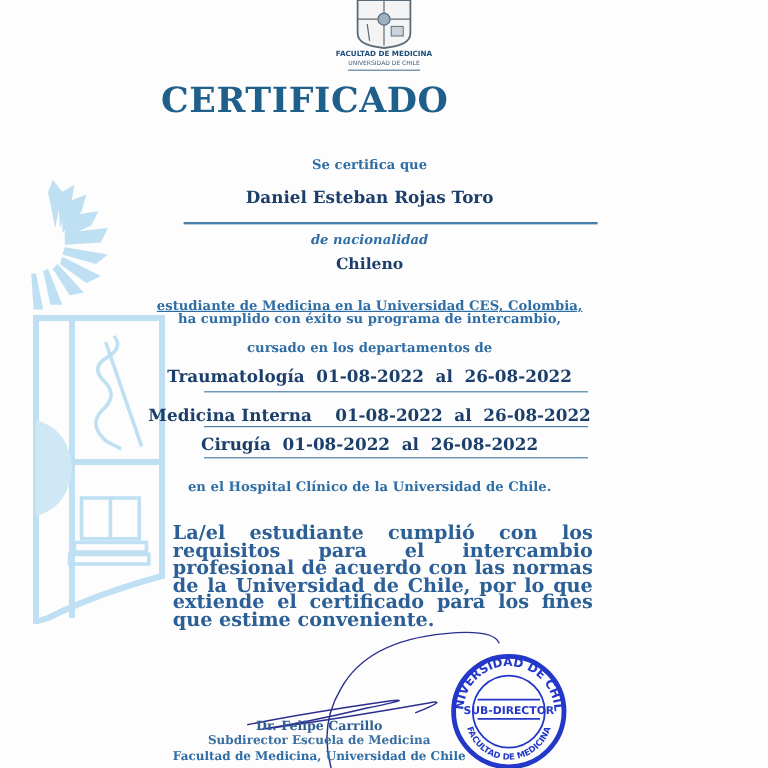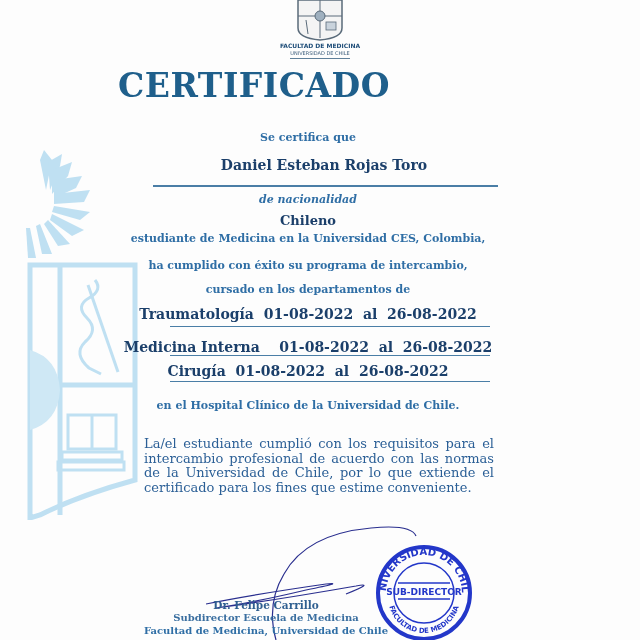--- a/index.html
+++ b/index.html
@@ -3,26 +3,26 @@
 <meta charset="utf-8">
 <style>
   html, body { margin:0; padding:0; }
   body { width:640px; height:640px; background:#fdfdfd; position:relative; overflow:hidden;
          font-family:"DejaVu Serif", serif; }
   .watermark { position:absolute; left:0; top:150px; width:140px; height:370px; }
   .logo { position:absolute; left:284px; top:0; width:72px; height:62px; }
   .logo-title { position:absolute; left:262px; top:42px; width:116px; text-align:center; font-family:"DejaVu Sans", sans-serif; font-weight:bold; font-size:6px; color:#1e4d78; }
   .logo-sub { position:absolute; left:262px; top:50px; width:116px; text-align:center; font-family:"DejaVu Sans", sans-serif; font-size:5px; color:#40617f; }
   .logo-rule { position:absolute; left:290px; top:58px; width:60px; height:1px; background:#5f7f99; }
-  .title { position:absolute; left:0; top:66px; width:508px; text-align:center; font-family:"DejaVu Serif", serif; font-weight:bold; font-size:33px; letter-spacing:0.5px; color:#1f5f8b; }
+  .title { position:absolute; left:0; top:66px; width:508px; text-align:center; font-family:"DejaVu Serif", serif; font-weight:bold; font-size:29px; letter-spacing:0.5px; color:#1f5f8b; }
   .c { position:absolute; left:0; width:616px; text-align:center; font-weight:bold; }
   .small { font-size:11px; color:#2f6ea5; }
   .big { font-size:14px; color:#1b3f6a; }
   .rule { position:absolute; height:2px; background:#4a7ea6; }
-  .para { position:absolute; left:144px; top:437px; width:350px; font-size:13px; color:#2b5f96; font-weight:normal; line-height:14.5px; text-align:justify; text-align-last:left; }
+  .para { position:absolute; left:144px; top:437px; width:350px; font-size:16px; color:#2b5f96; font-weight:bold; line-height:14.5px; text-align:justify; text-align-last:left; }
   .sig-name { position:absolute; left:0; width:532px; text-align:center; font-weight:bold; font-size:10px; color:#3b6fa0; }
   .stamp { position:absolute; left:374px; top:543px; width:100px; height:100px; }
   .signature { position:absolute; left:196px; top:524px; width:250px; height:116px; }
 </style>
 </head>
 <body>
 
 <svg class="watermark" viewBox="0 0 140 370">
   <g fill="#bfe0f2">
     <polygon points="40,10 44,0 52,10 46,40"></polygon>
@@ -62,25 +62,25 @@
   <rect x="42" y="22" width="10" height="8" fill="#c9d3dc" stroke="#5a6b7a" stroke-width="0.8"></rect>
   <line x1="22" y1="20" x2="24" y2="34" stroke="#5a6b7a" stroke-width="1"></line>
 </svg>
 <div class="logo-title">FACULTAD DE MEDICINA</div>
 <div class="logo-sub">UNIVERSIDAD DE CHILE</div>
 <div class="logo-rule"></div>
 
 <div class="title">CERTIFICADO</div>
 
 <div class="c small" style="top:131px;">Se certifica que</div>
-<div class="c big" style="top:157px;padding-left:16px;">Daniel Esteban Rojas Toro</div>
+<div class="c big" style="top:157px;">Daniel Esteban Rojas Toro</div>
 <div class="rule" style="left:153px; top:185px; width:345px;"></div>
 <div class="c small" style="top:193px;font-style:italic;">de nacionalidad</div>
 <div class="c big" style="top:213px; font-size:13px;">Chileno</div>
-<div class="c small" style="top:232px;">estudiante de Medicina en la Universidad CES, Colombia,</div>
+<div class="c small" style="top:248px;text-decoration:underline;">estudiante de Medicina en la Universidad CES, Colombia,</div>
 <div class="c small" style="top:259px;">ha cumplido con éxito su programa de intercambio,</div>
 <div class="c small" style="top:283px;">cursado en los departamentos de</div>
 
 <div class="c big" style="top:306px; white-space:pre;">Traumatología  01-08-2022  al  26-08-2022</div>
 <div class="rule" style="left:170px; top:326px; width:320px; height:1px;"></div>
 <div class="c big" style="top:339px; white-space:pre;">Medicina Interna    01-08-2022  al  26-08-2022</div>
 <div class="rule" style="left:170px; top:355px; width:320px; height:1px;"></div>
 <div class="c big" style="top:363px; white-space:pre;">Cirugía  01-08-2022  al  26-08-2022</div>
 <div class="rule" style="left:170px; top:381px; width:320px; height:1px;"></div>
 

